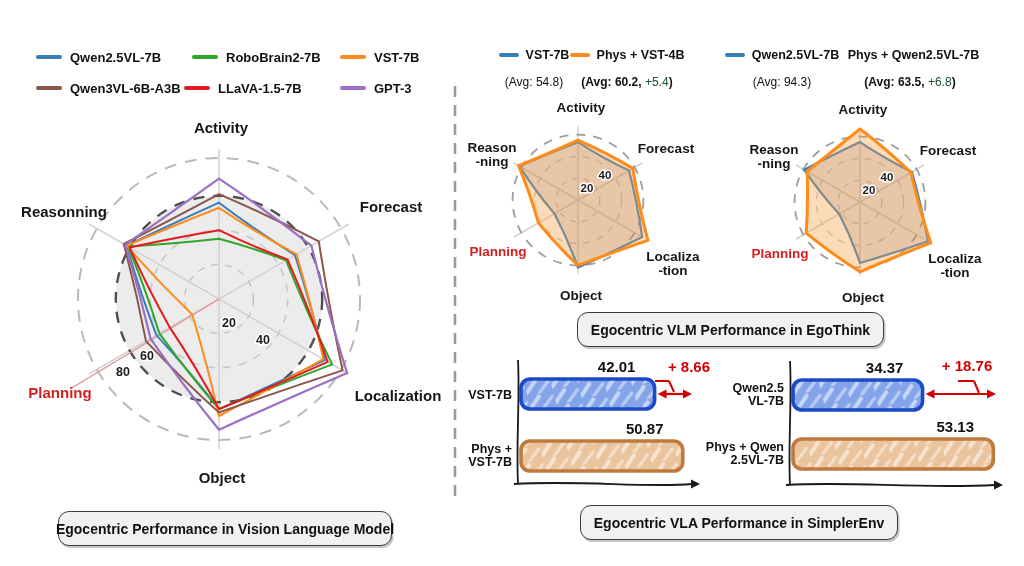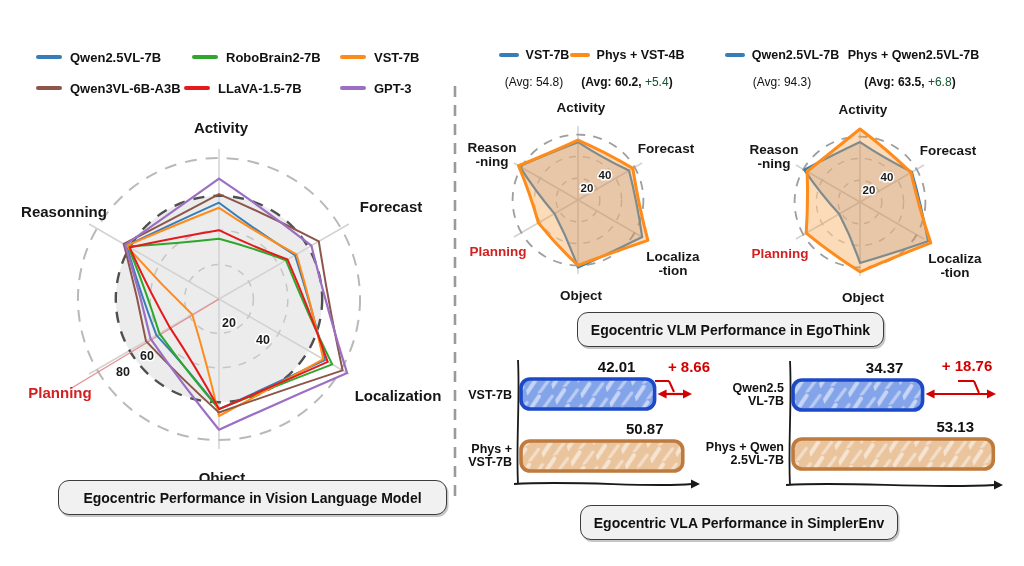--- a/index.html
+++ b/index.html
@@ -214,21 +214,21 @@
   </div>
   <div class="rl-item" style="left:842px;top:48px;width:136px">
     <div class="rl-top">
       <span class="rl-line" style="background: rgb(255, 140, 26);"></span>
       <span class="rl-name">Phys + Qwen2.5VL-7B</span>
     </div>
     <div class="rl-avg bold"><span>(Avg: 63.5, </span><span class="red">+6.8</span><span>)</span></div>
   </div>
 </div>
 
-<div class="caption" style="left:58px;top:480px;width:389px">
+<div class="caption" style="left:58px;top:511px;width:334px">
   <span>Egocentric Performance in Vision Language Model</span>
 </div>
 <div class="caption" style="left:577px;top:312px;width:307px">
   <span>Egocentric VLM Performance in EgoThink</span>
 </div>
 <div class="caption" style="left:580px;top:505px;width:318px">
   <span>Egocentric VLA Performance in SimplerEnv</span>
 </div>
 
 </body></html>

